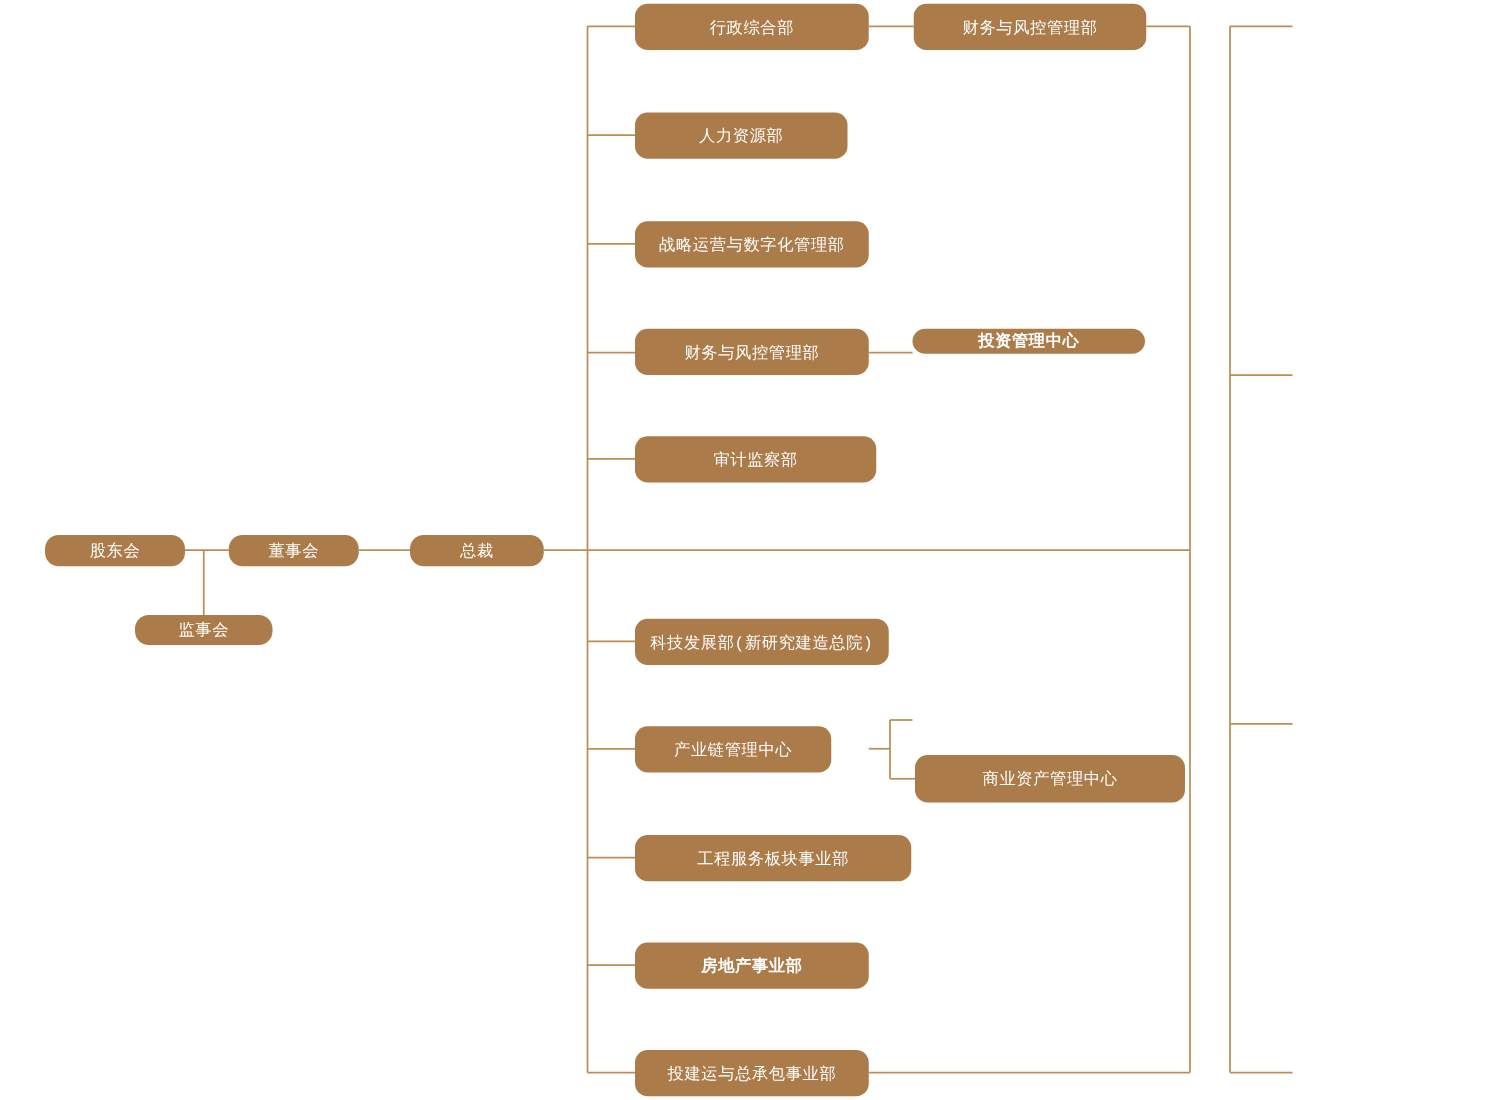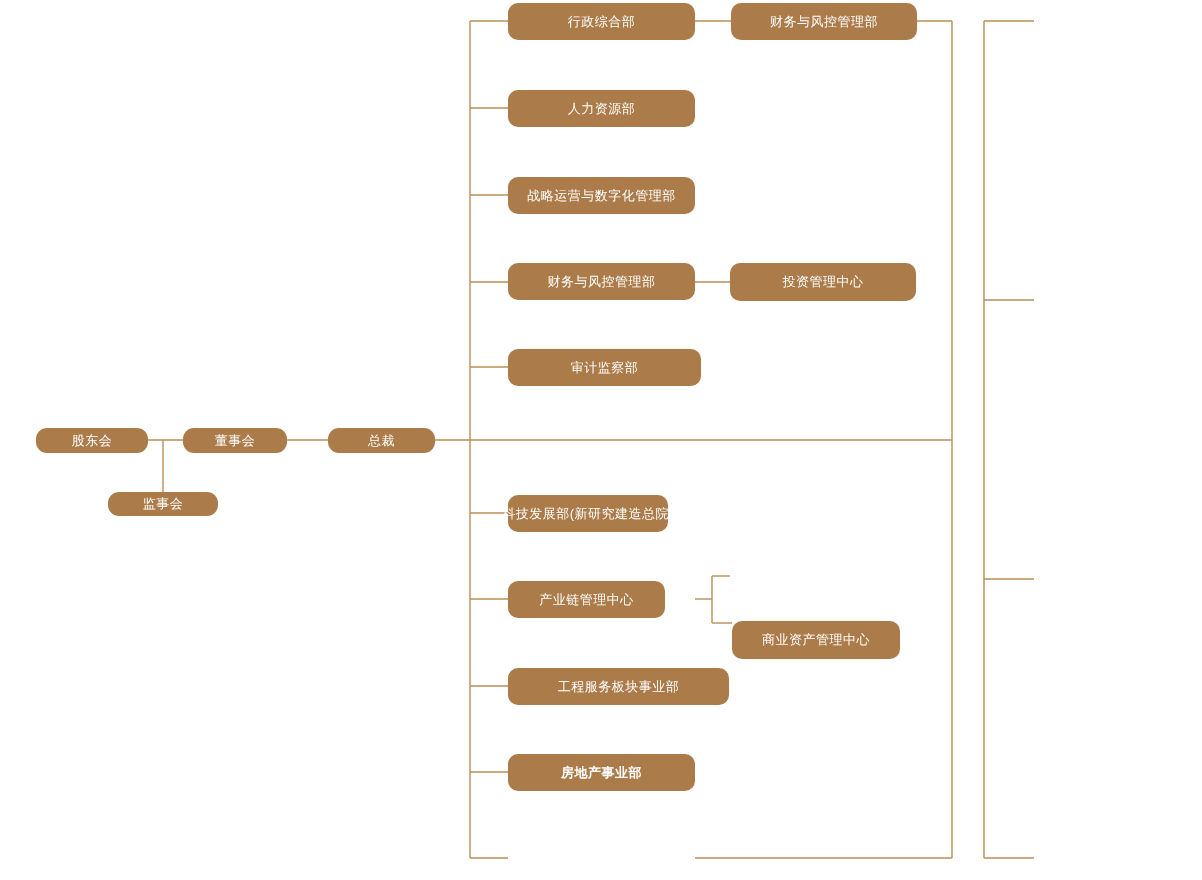--- a/index.html
+++ b/index.html
@@ -82,46 +82,49 @@
     </div>
     <div class="node small" style="left: 328px; top: 428px; width: 107px; height: 25px;">
       <span>总裁</span>
     </div>
     <div class="node small" style="left: 108px; top: 492px; width: 110px; height: 24px;">
       <span>监事会</span>
     </div>
     <div class="node mid" style="left: 508px; top: 3px; width: 187px; height: 37px; border-radius: 10px;">
       <span>行政综合部</span>
     </div>
-    <div class="node mid" style="left: 508px; top: 90px; width: 187px; height: 37px;">
+    <div class="node mid" style="left: 508px; top: 90px; width: 170px; height: 37px;">
       <span>人力资源部</span>
     </div>
     <div class="node mid" style="left: 508px; top: 177px; width: 187px; height: 37px;">
       <span>战略运营与数字化管理部</span>
     </div>
     <div class="node mid" style="left: 508px; top: 263px; width: 187px; height: 37px;">
       <span>财务与风控管理部</span>
     </div>
     <div class="node mid" style="left: 508px; top: 349px; width: 193px; height: 37px;">
       <span>审计监察部</span>
     </div>
-    <div class="node mid" style="left: 508px; top: 495px; width: 160px; height: 37px;">
+    <div class="node mid" style="left: 508px; top: 495px; width: 203px; height: 37px; font-family: Liberation Mono, monospace;">
       <span>科技发展部(新研究建造总院)</span>
     </div>
     <div class="node mid" style="left: 508px; top: 581px; width: 157px; height: 37px;">
       <span>产业链管理中心</span>
     </div>
     <div class="node mid" style="left: 508px; top: 668px; width: 221px; height: 37px;">
       <span>工程服务板块事业部</span>
     </div>
     <div class="node mid" style="left: 508px; top: 754px; width: 187px; height: 37px; font-weight: bold;">
       <span>房地产事业部</span>
     </div>
+    <div class="node mid" style="left: 508px; top: 840px; width: 187px; height: 37px;">
+      <span>投建运与总承包事业部</span>
+    </div>
     <div class="node mid" style="left: 731px; top: 3px; width: 186px; height: 37px;">
       <span>财务与风控管理部</span>
     </div>
-    <div class="node mid" style="left: 730px; top: 263px; width: 186px; height: 38px;">
+    <div class="node mid" style="left: 730px; top: 263px; width: 186px; height: 20px; font-weight: bold;">
       <span>投资管理中心</span>
     </div>
-    <div class="node mid" style="left: 732px; top: 621px; width: 168px; height: 38px;">
+    <div class="node mid" style="left: 732px; top: 604px; width: 216px; height: 38px;">
       <span>商业资产管理中心</span>
     </div>
   </div>
 
 </body></html>

